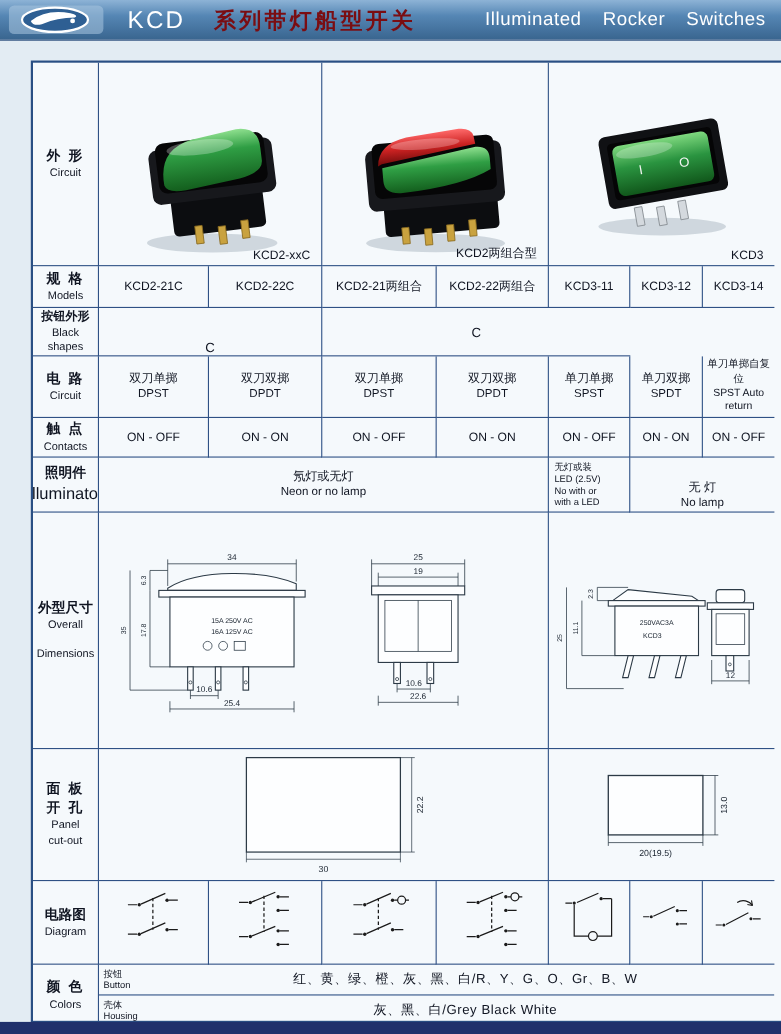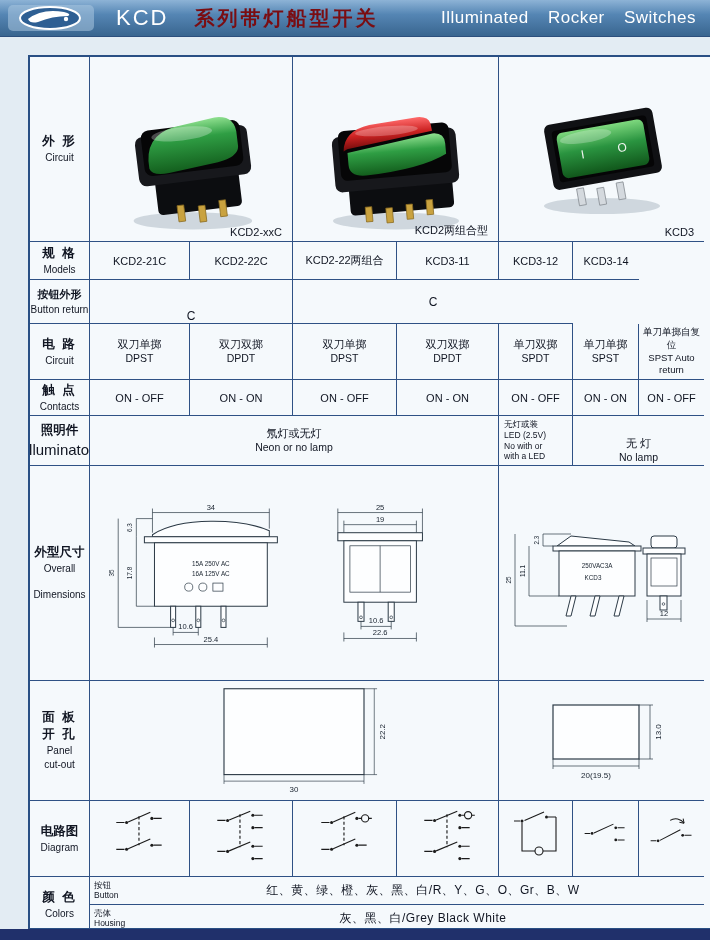--- a/index.html
+++ b/index.html
@@ -182,30 +182,31 @@
       </div>
     </div>
 
     <div class="trow" style="height:38px">
       <div class="c lab">
         <span class="cn">规 格</span>
         <span class="en">Models</span>
       </div>
       <div class="c model-val">KCD2-21C</div>
       <div class="c model-val">KCD2-22C</div>
+      <div class="c model-val">KCD2-21两组合</div>
       <div class="c model-val">KCD2-22两组合</div>
       <div class="c model-val">KCD3-11</div>
       <div class="c model-val">KCD3-12</div>
       <div class="c model-val">KCD3-14</div>
     </div>
 
     <div class="trow" style="height:44px">
       <div class="c lab">
         <span class="cn" style="font-size:11px;letter-spacing:0">按钮外形</span>
-        <span class="en">Button return</span>
+        <span class="en">Black shapes</span>
       </div>
       <div class="c s2 shape-val">C</div>
       <div class="c s3 shape-val">C</div>
     </div>
 
     <div class="trow" style="height:56px">
       <div class="c lab">
         <span class="cn">电 路</span>
         <span class="en">Circuit</span>
       </div>
@@ -219,26 +220,26 @@
         </div>
       <div class="c">
           <span class="val-cn">双刀单掷</span>
           <span class="val-en">DPST</span>
         </div>
       <div class="c">
           <span class="val-cn">双刀双掷</span>
           <span class="val-en">DPDT</span>
         </div>
       <div class="c">
+          <span class="val-cn">单刀单掷</span>
+          <span class="val-en">SPST</span>
+        </div>
+      <div class="c">
           <span class="val-cn">单刀双掷</span>
           <span class="val-en">SPDT</span>
-        </div>
-      <div class="c">
-          <span class="val-cn">单刀单掷</span>
-          <span class="val-en">SPST</span>
         </div>
       <div class="c" style="padding:0 2px">
           <span class="val-cn" style="font-size:9.5px">单刀单掷自复位</span>
           <span class="val-en" style="font-size:9.5px">SPST Auto return</span>
         </div>
     </div>
 
     <div class="trow" style="height:36px">
       <div class="c lab">
         <span class="cn">触 点</span>

